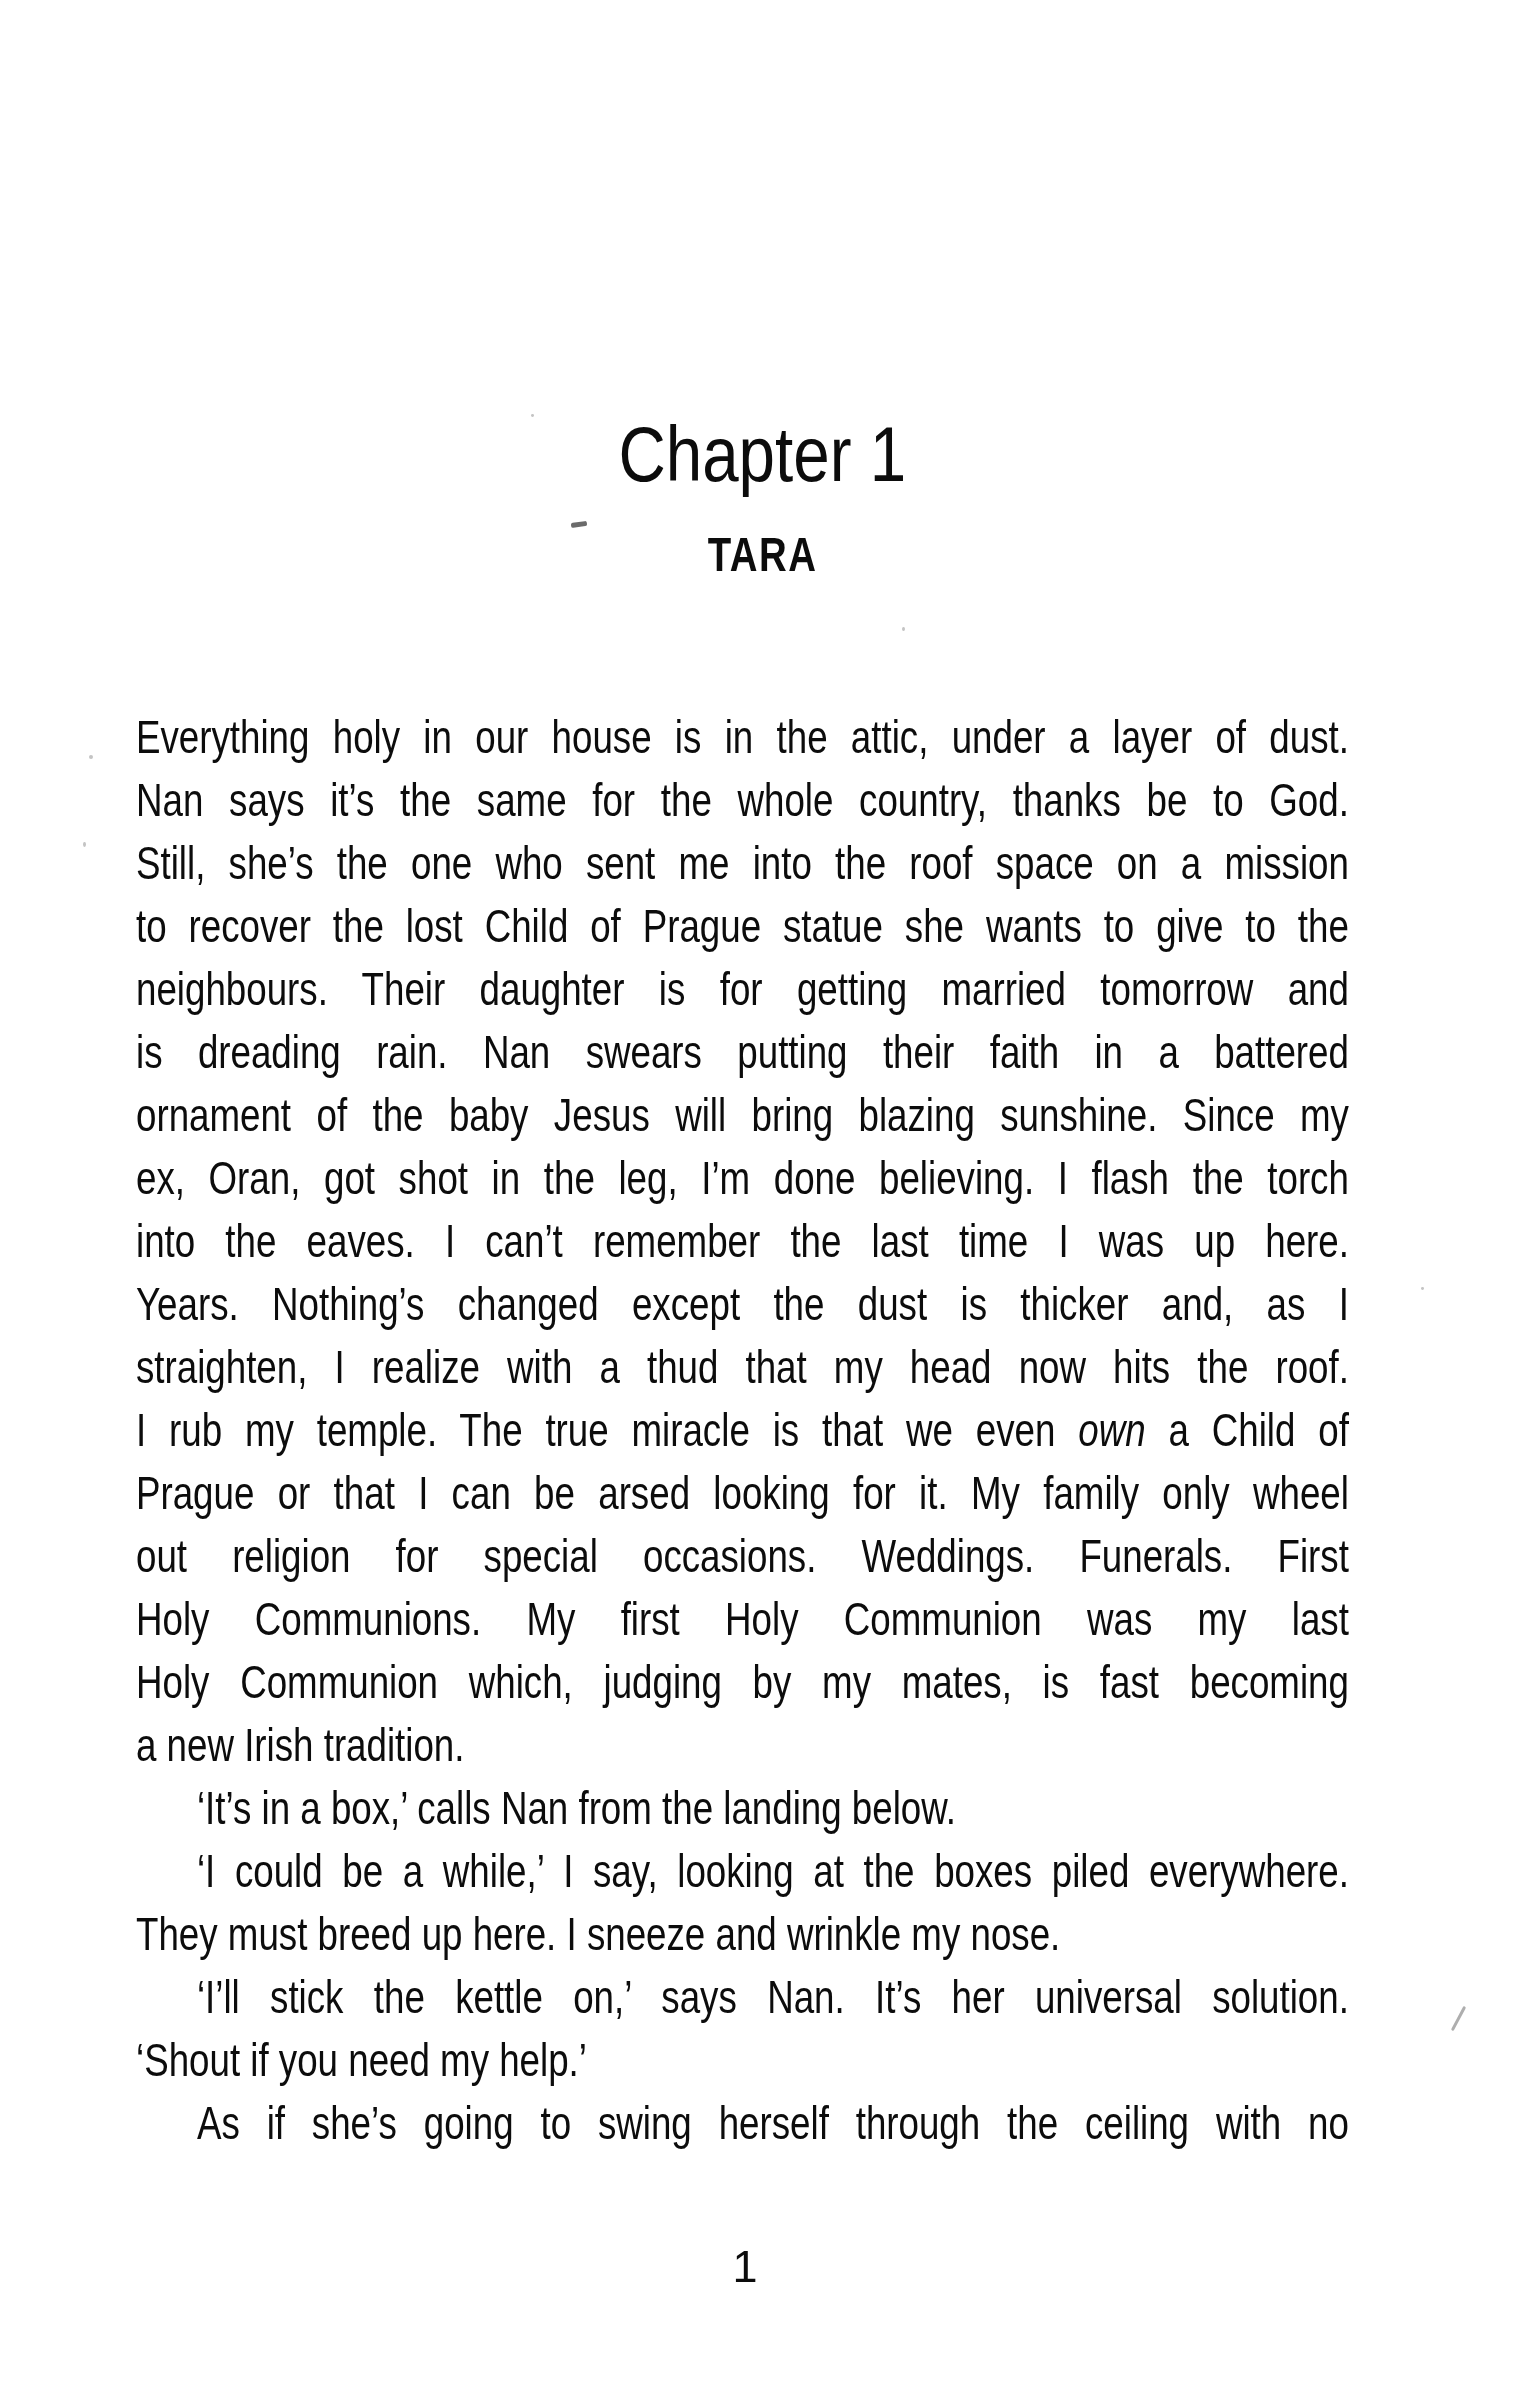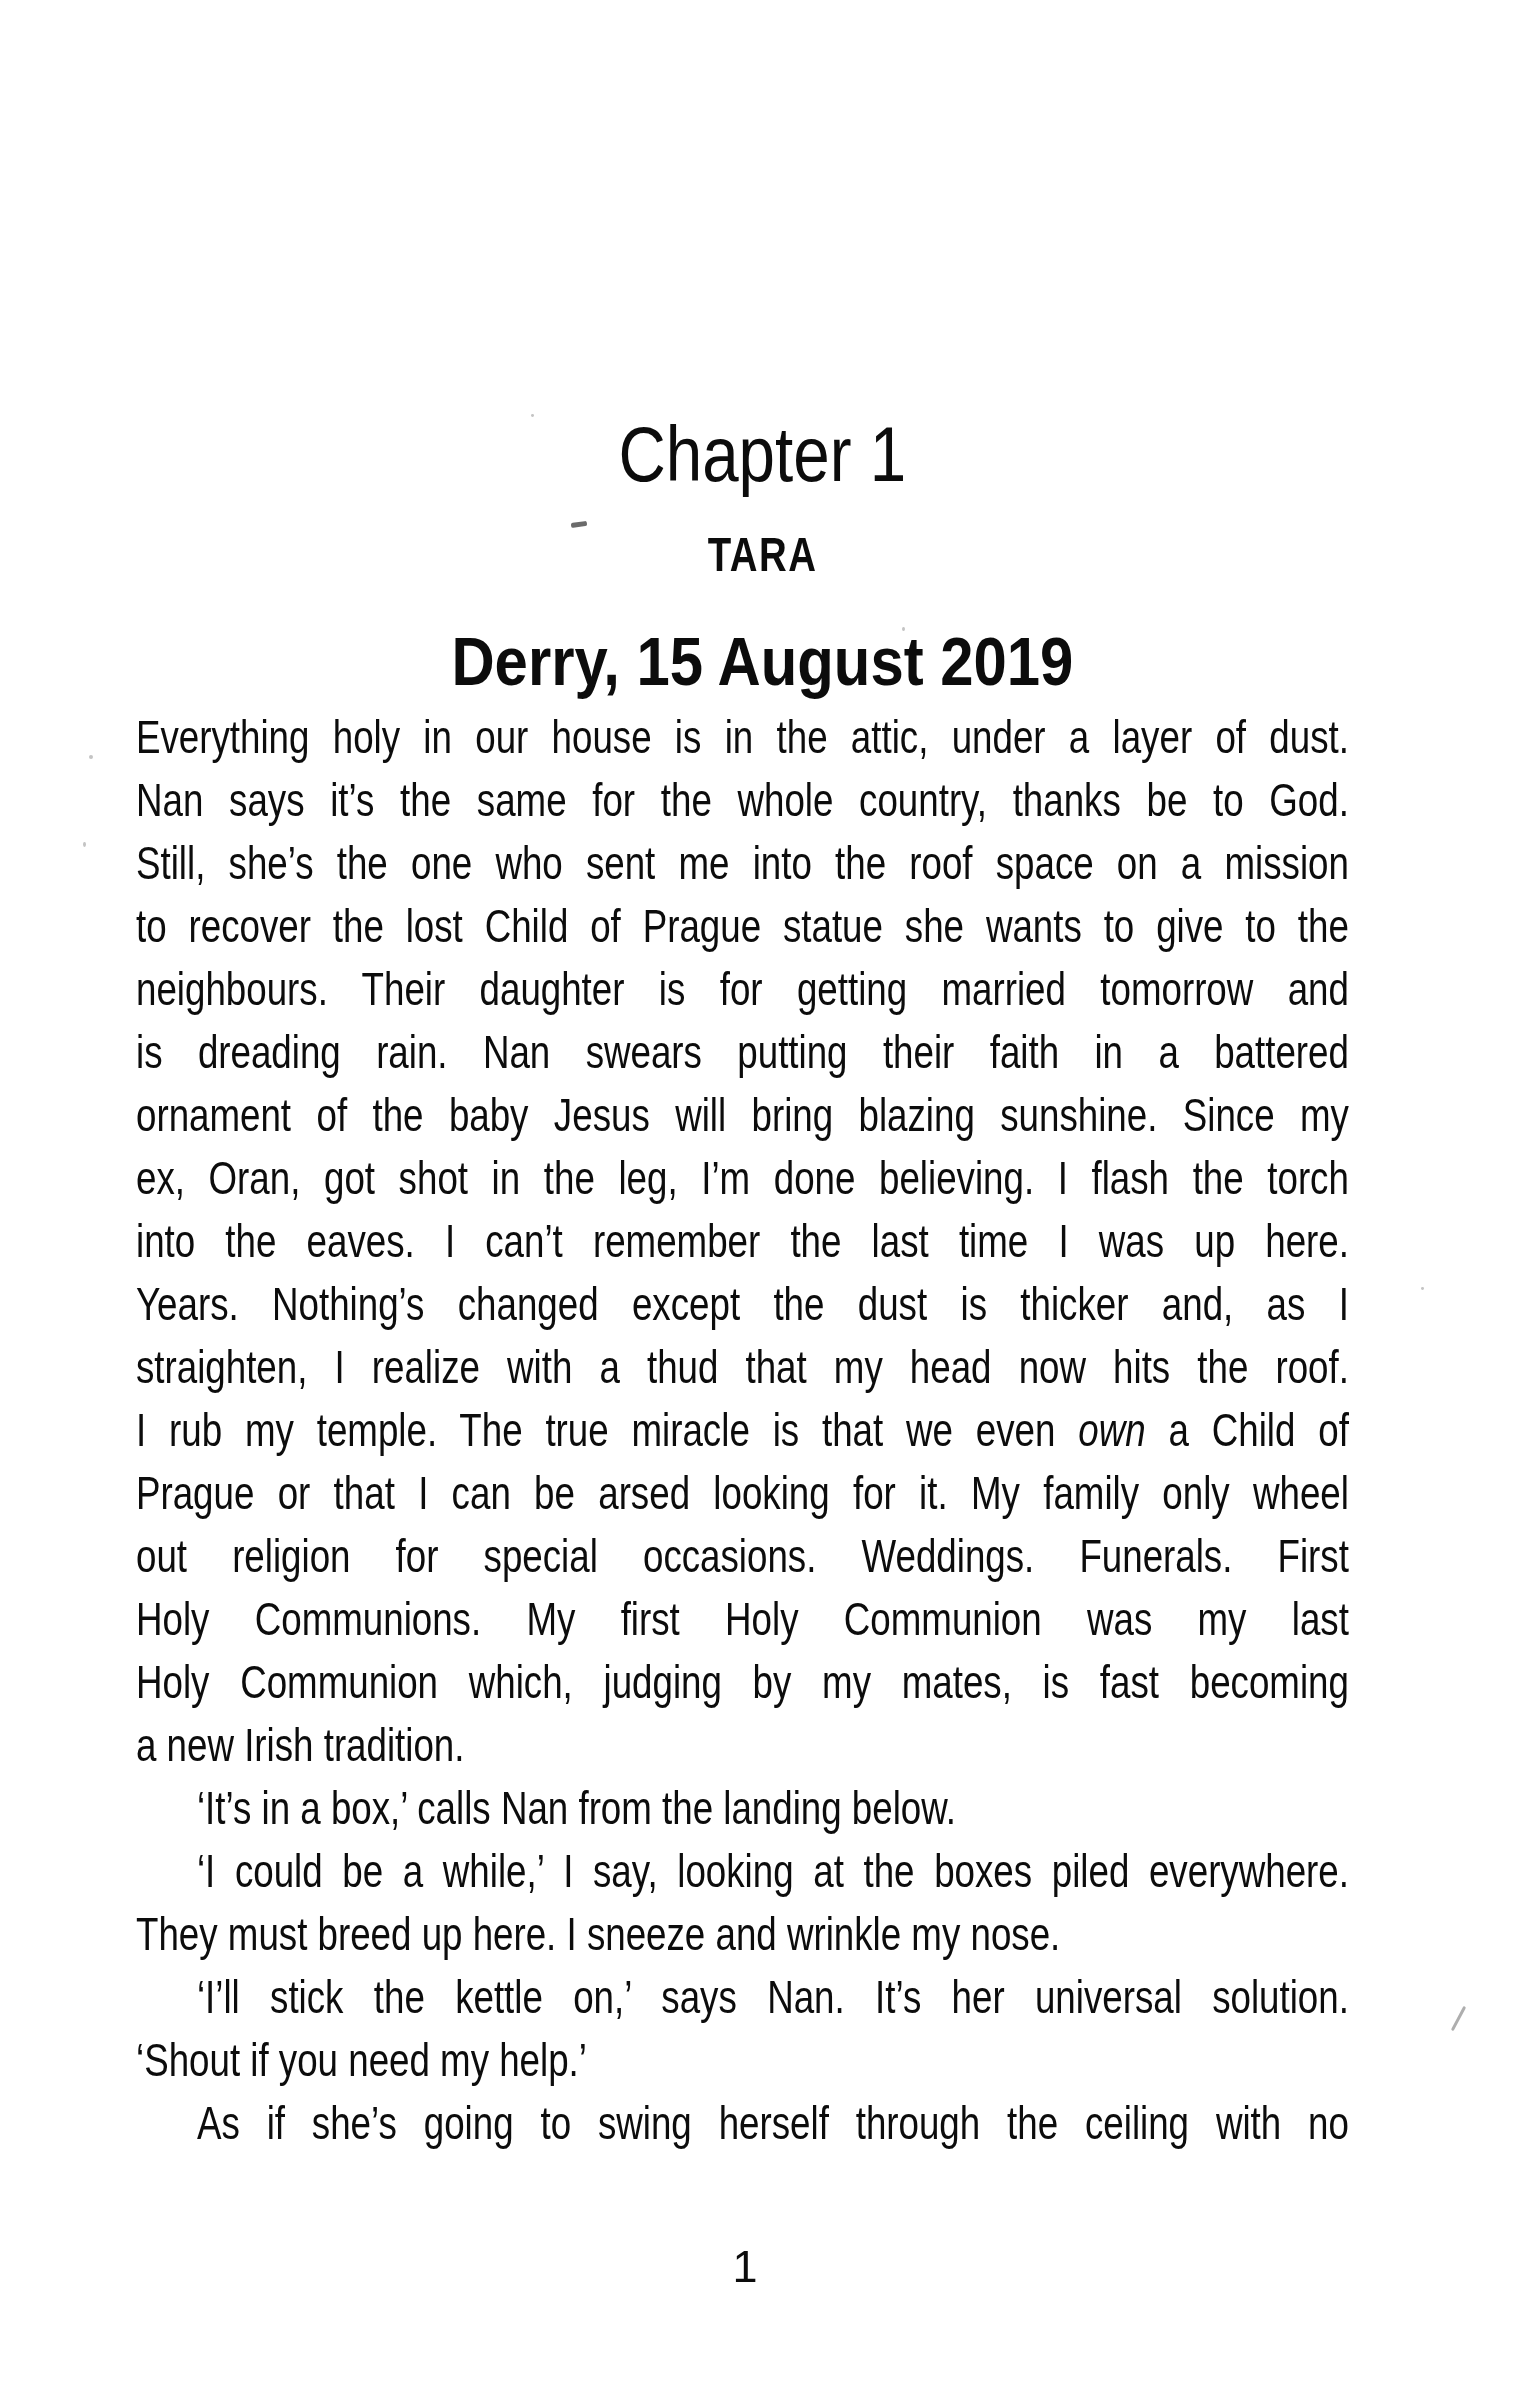--- a/index.html
+++ b/index.html
@@ -73,21 +73,20 @@
 <body>
 
 <div class="page">
 
   <h1 class="chapter"><span class="sq">Chapter 1</span></h1>
 
   <div class="dash-art"></div>
 
   <h2 class="part-title"><span class="sq">TARA</span></h2>
 
-  <h3 class="part-subtitle"><span class="sq">Derry, 15 August 2019</span></h3>
 
   <div class="bodytext">
     <div class="ln j">Everything holy in our house is in the attic, under a layer of dust.</div>
     <div class="ln j">Nan says it’s the same for the whole country, thanks be to God.</div>
     <div class="ln j">Still, she’s the one who sent me into the roof space on a mission</div>
     <div class="ln j">to recover the lost Child of Prague statue she wants to give to the</div>
     <div class="ln j">neighbours. Their daughter is for getting married tomorrow and</div>
     <div class="ln j">is dreading rain. Nan swears putting their faith in a battered</div>
     <div class="ln j">ornament of the baby Jesus will bring blazing sunshine. Since my</div>
     <div class="ln j">ex, Oran, got shot in the leg, I’m done believing. I flash the torch</div>

